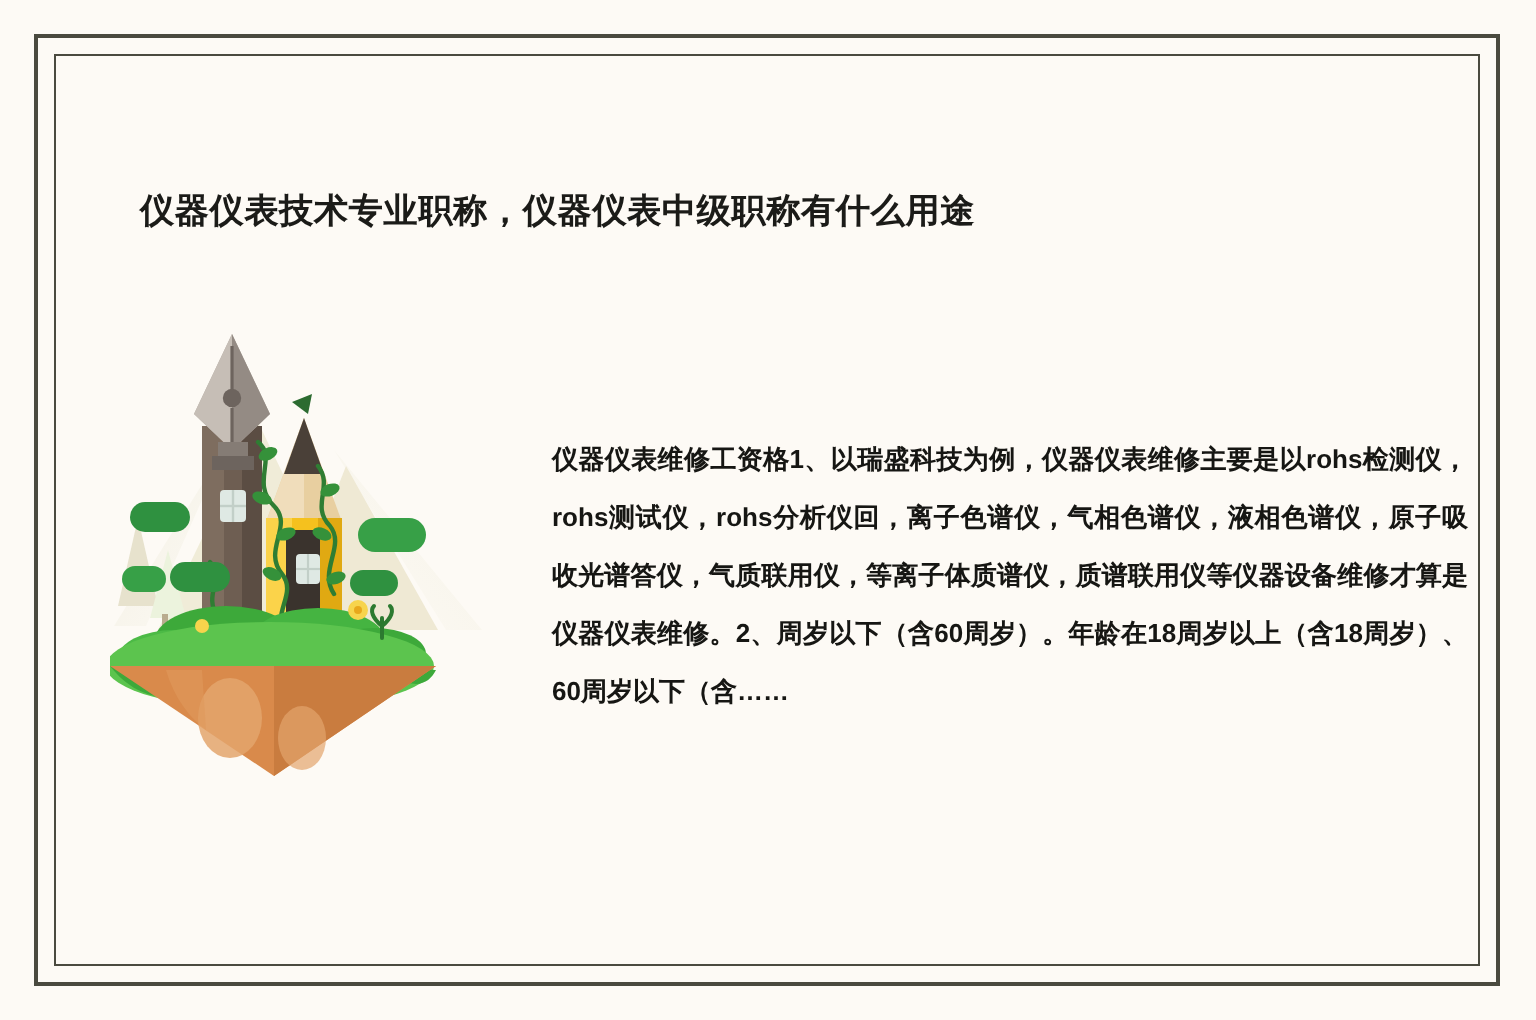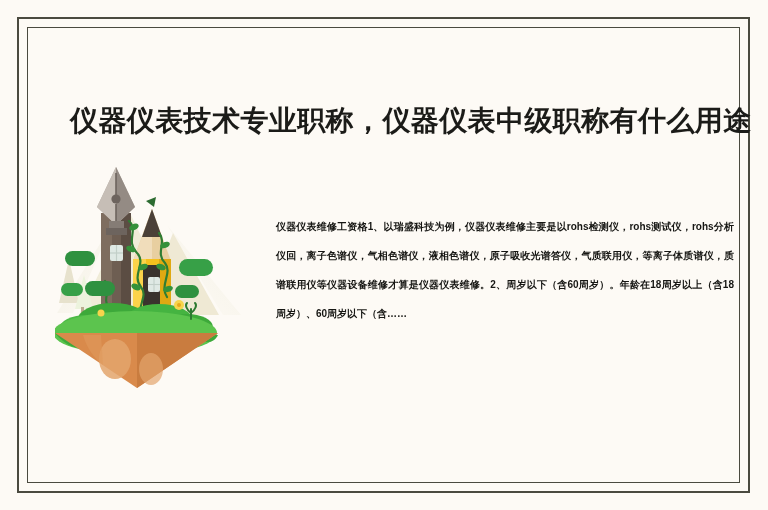--- a/index.html
+++ b/index.html
@@ -29,33 +29,33 @@
     width:713px;height:456px;
     border:1px solid #4a4a3f;
     box-sizing:border-box;
     pointer-events:none;
   }
   
   .title{
     position:absolute;
     left:70px;top:84px;
     width:640px;
-    font-size:28px;
+    font-size:17px;
     font-weight:bold;
     color:#1b1b18;
     letter-spacing:.4px;
     line-height:1.3;
     white-space:nowrap;
   }
   
   .body-copy{
     position:absolute;
     left:276px;top:202px;
     width:458px;
-    font-size:10px;
+    font-size:13px;
     font-weight:bold;
     color:#161613;
     line-height:29px;
     text-align:justify;
     text-justify:inter-ideograph;
   }
   
   .illus{
     position:absolute;
     left:55px;top:163px;

